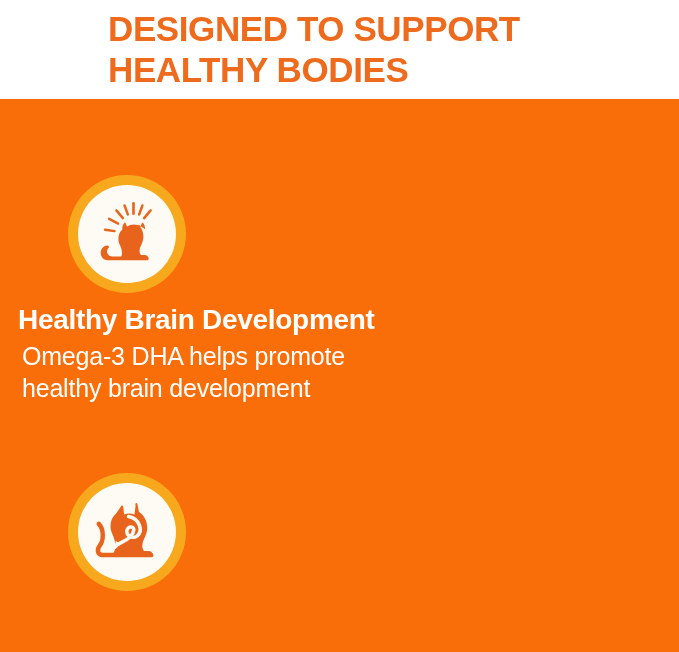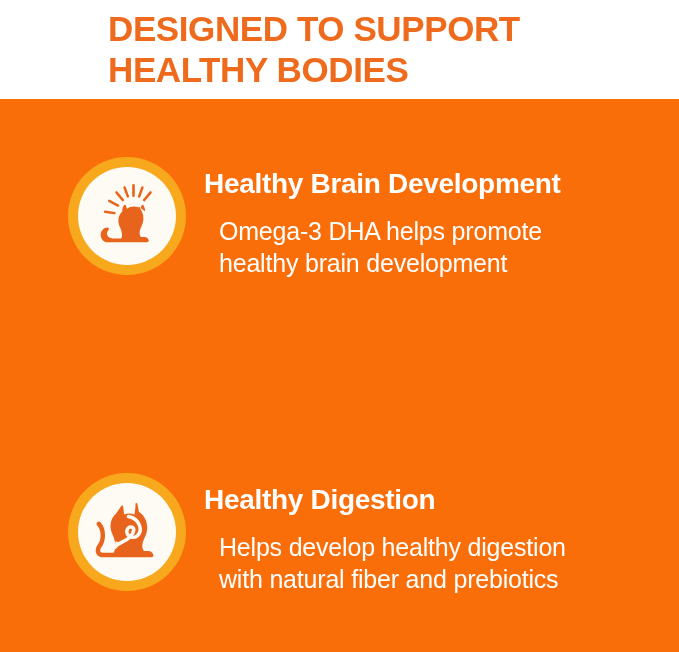--- a/index.html
+++ b/index.html
@@ -56,21 +56,21 @@
   }
 
   
   .feature {
     position: absolute;
     left: 0;
     width: 679px;
     display: flex;
     align-items: flex-start;
   }
-  .feature-1 { top: 58px; }
+  .feature-1 { top: 76px; flex-direction: column; }
   .feature-2 { top: 216px; }
   .feature-3 { top: 374px; }
 
   .badge {
     position: relative;
     flex: 0 0 auto;
     margin-left: 68px;
     width: 118px;
     height: 118px;
     border-radius: 50%;
@@ -109,21 +109,21 @@
     margin: 0 0 2px 0;
   }
   .feature-body {
     color: #ffffff;
     font-family: "Liberation Sans", sans-serif;
     font-weight: normal;
     font-size: 25px;
     line-height: 32px;
     letter-spacing: -0.2px;
     white-space: pre-line;
-    margin: 15px;
+    margin: 4px;
   }
 </style>
 </head>
 <body>
 
 <div id="page">
 
   <div class="header">
     <h1 class="header-title">DESIGNED TO SUPPORT
 HEALTHY BODIES</h1>
@@ -241,21 +241,16 @@
                          c1.2,1.0 1.3,2.8 0.4,3.8" fill="none" stroke="#fdfbf4" stroke-width="3.6" stroke-linecap="round" stroke-linejoin="round"></path>
                 <path d="M45.0,38.0
                          c-2.0,3.8 -5.6,6.6 -9.6,8.4
                          c-3.6,1.6 -6.4,3.4 -8.6,5.8" fill="none" stroke="#fdfbf4" stroke-width="3.6" stroke-linecap="round" stroke-linejoin="round"></path>
                 <path d="M26.5,52.4 l1.2,-6.4 l5.8,3.2 z" fill="#fdfbf4"></path>
               </g>
             </svg>
           </span>
         </div>
       </div>
-      <div class="feature-text">
-        <div class="feature-heading">Healthy Digestion</div>
-        <div class="feature-body">Helps develop healthy digestion
-with natural fiber and prebiotics</div>
-      </div>
     </div>
 
   </div>
 </div>
 
 </body></html>

